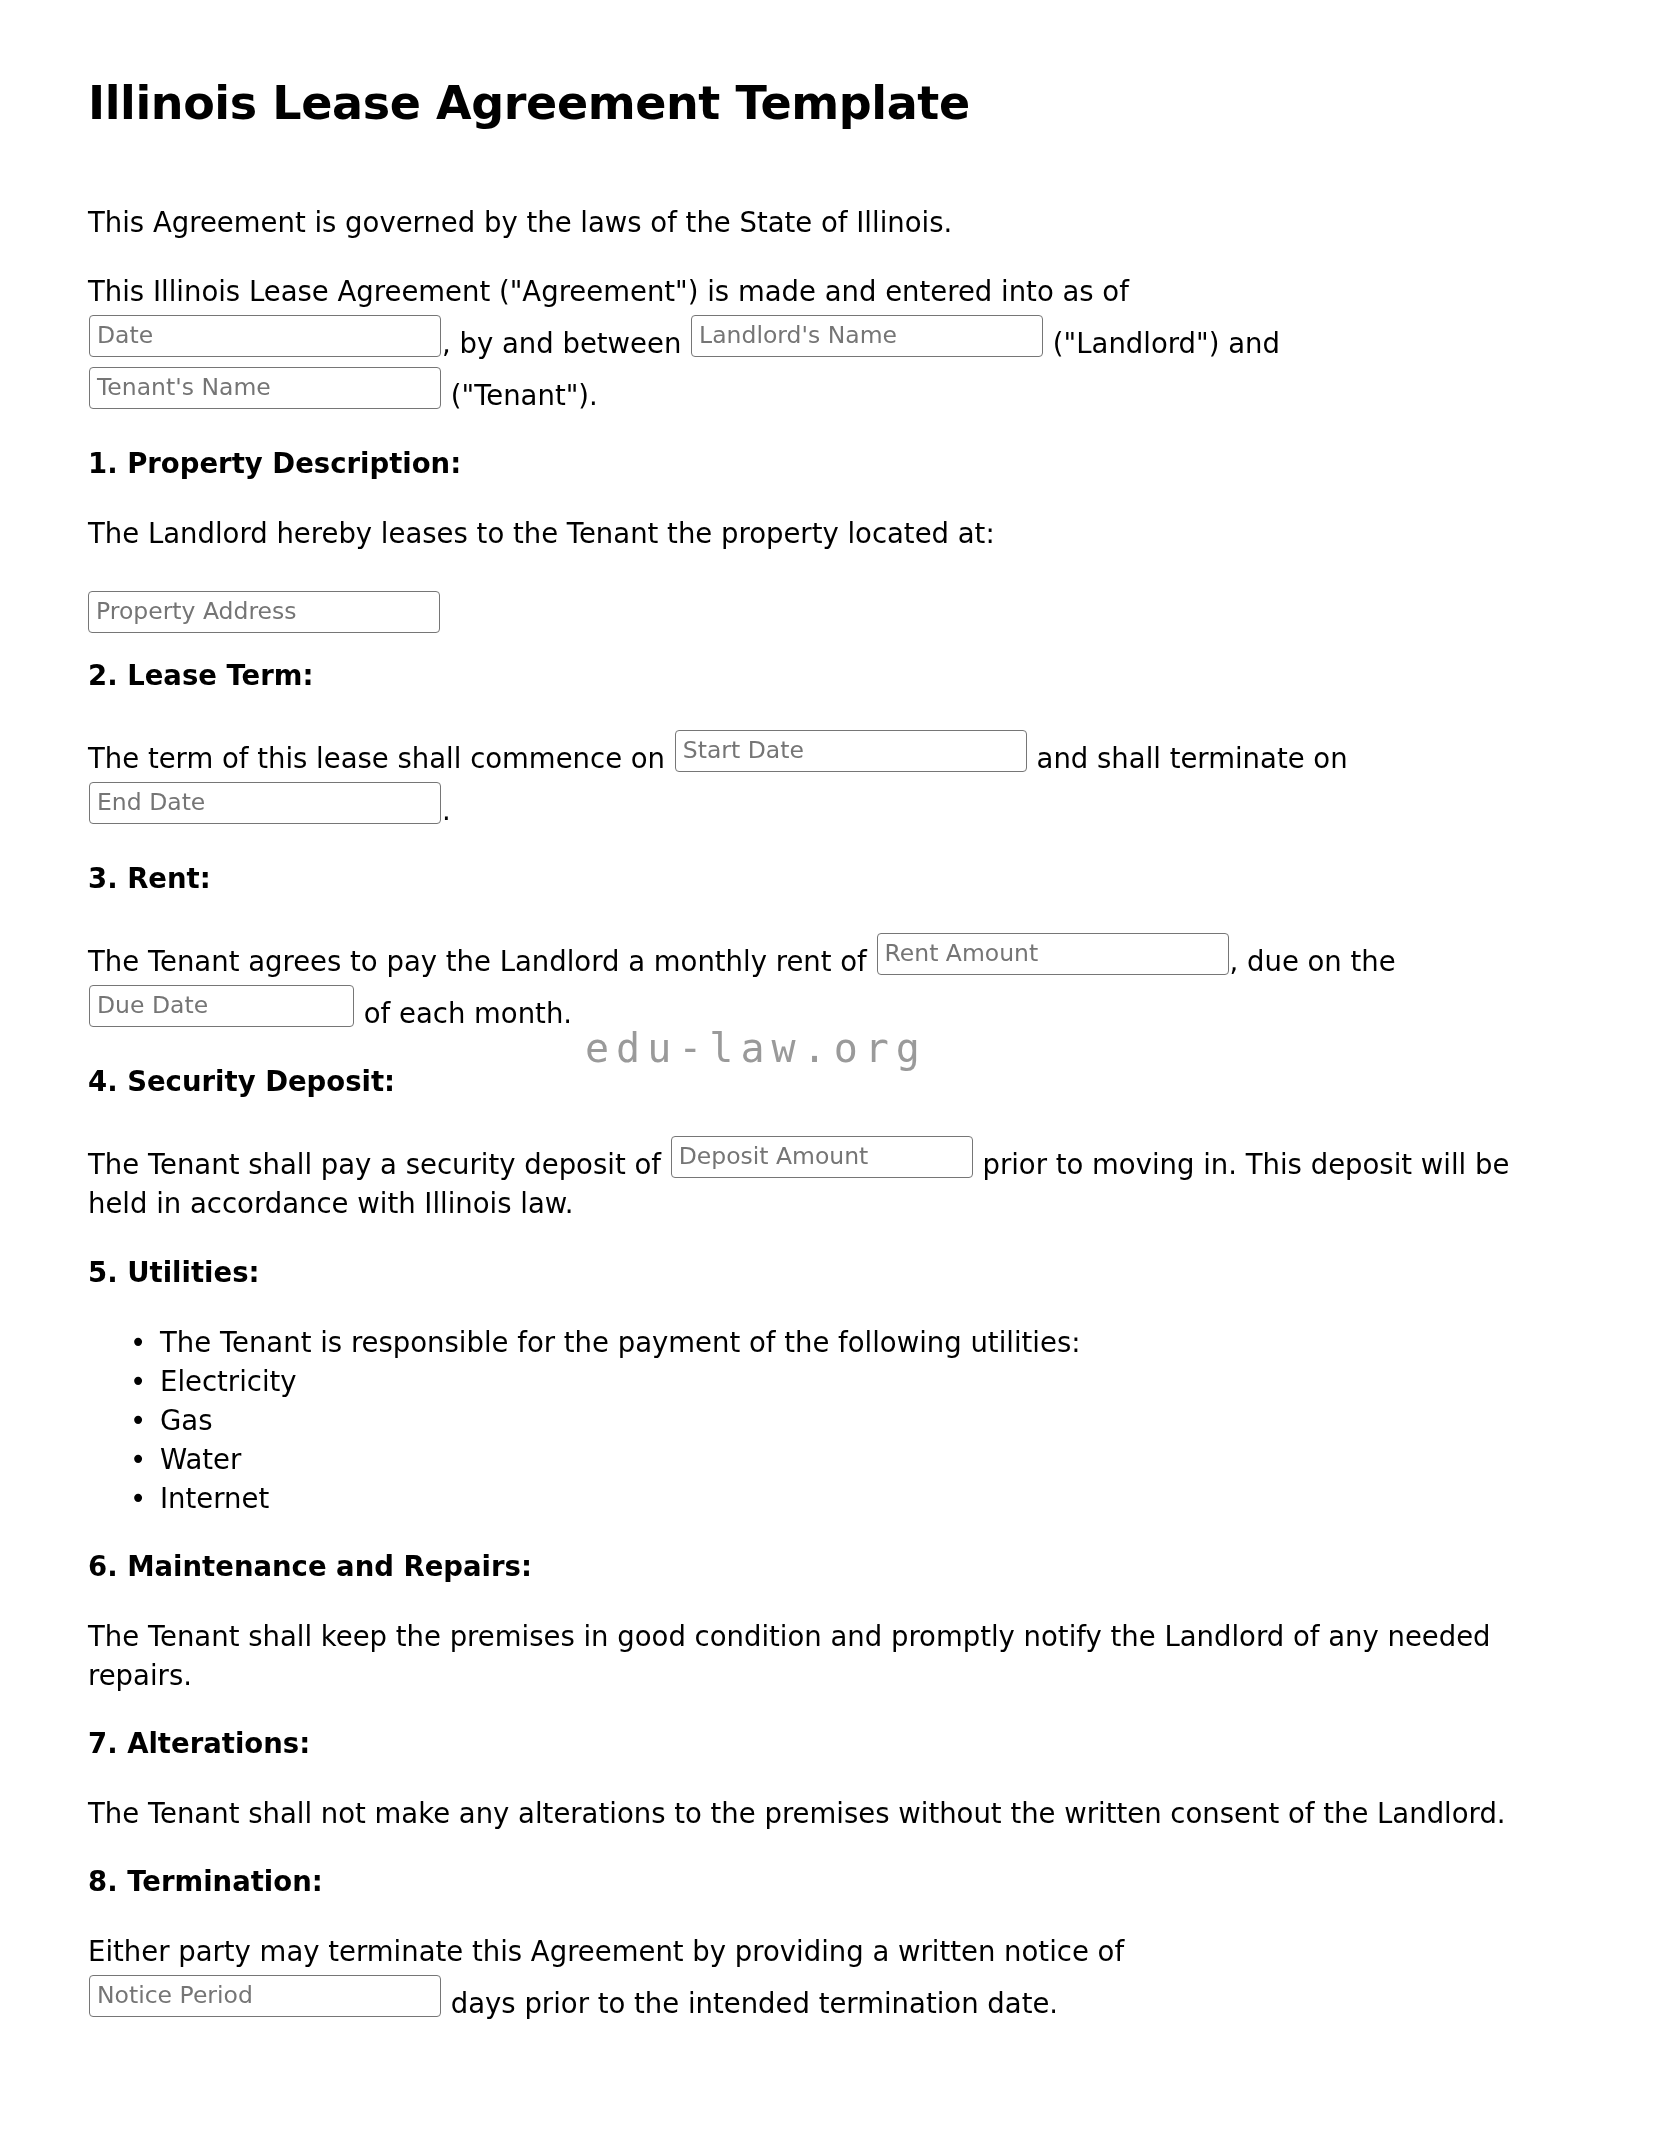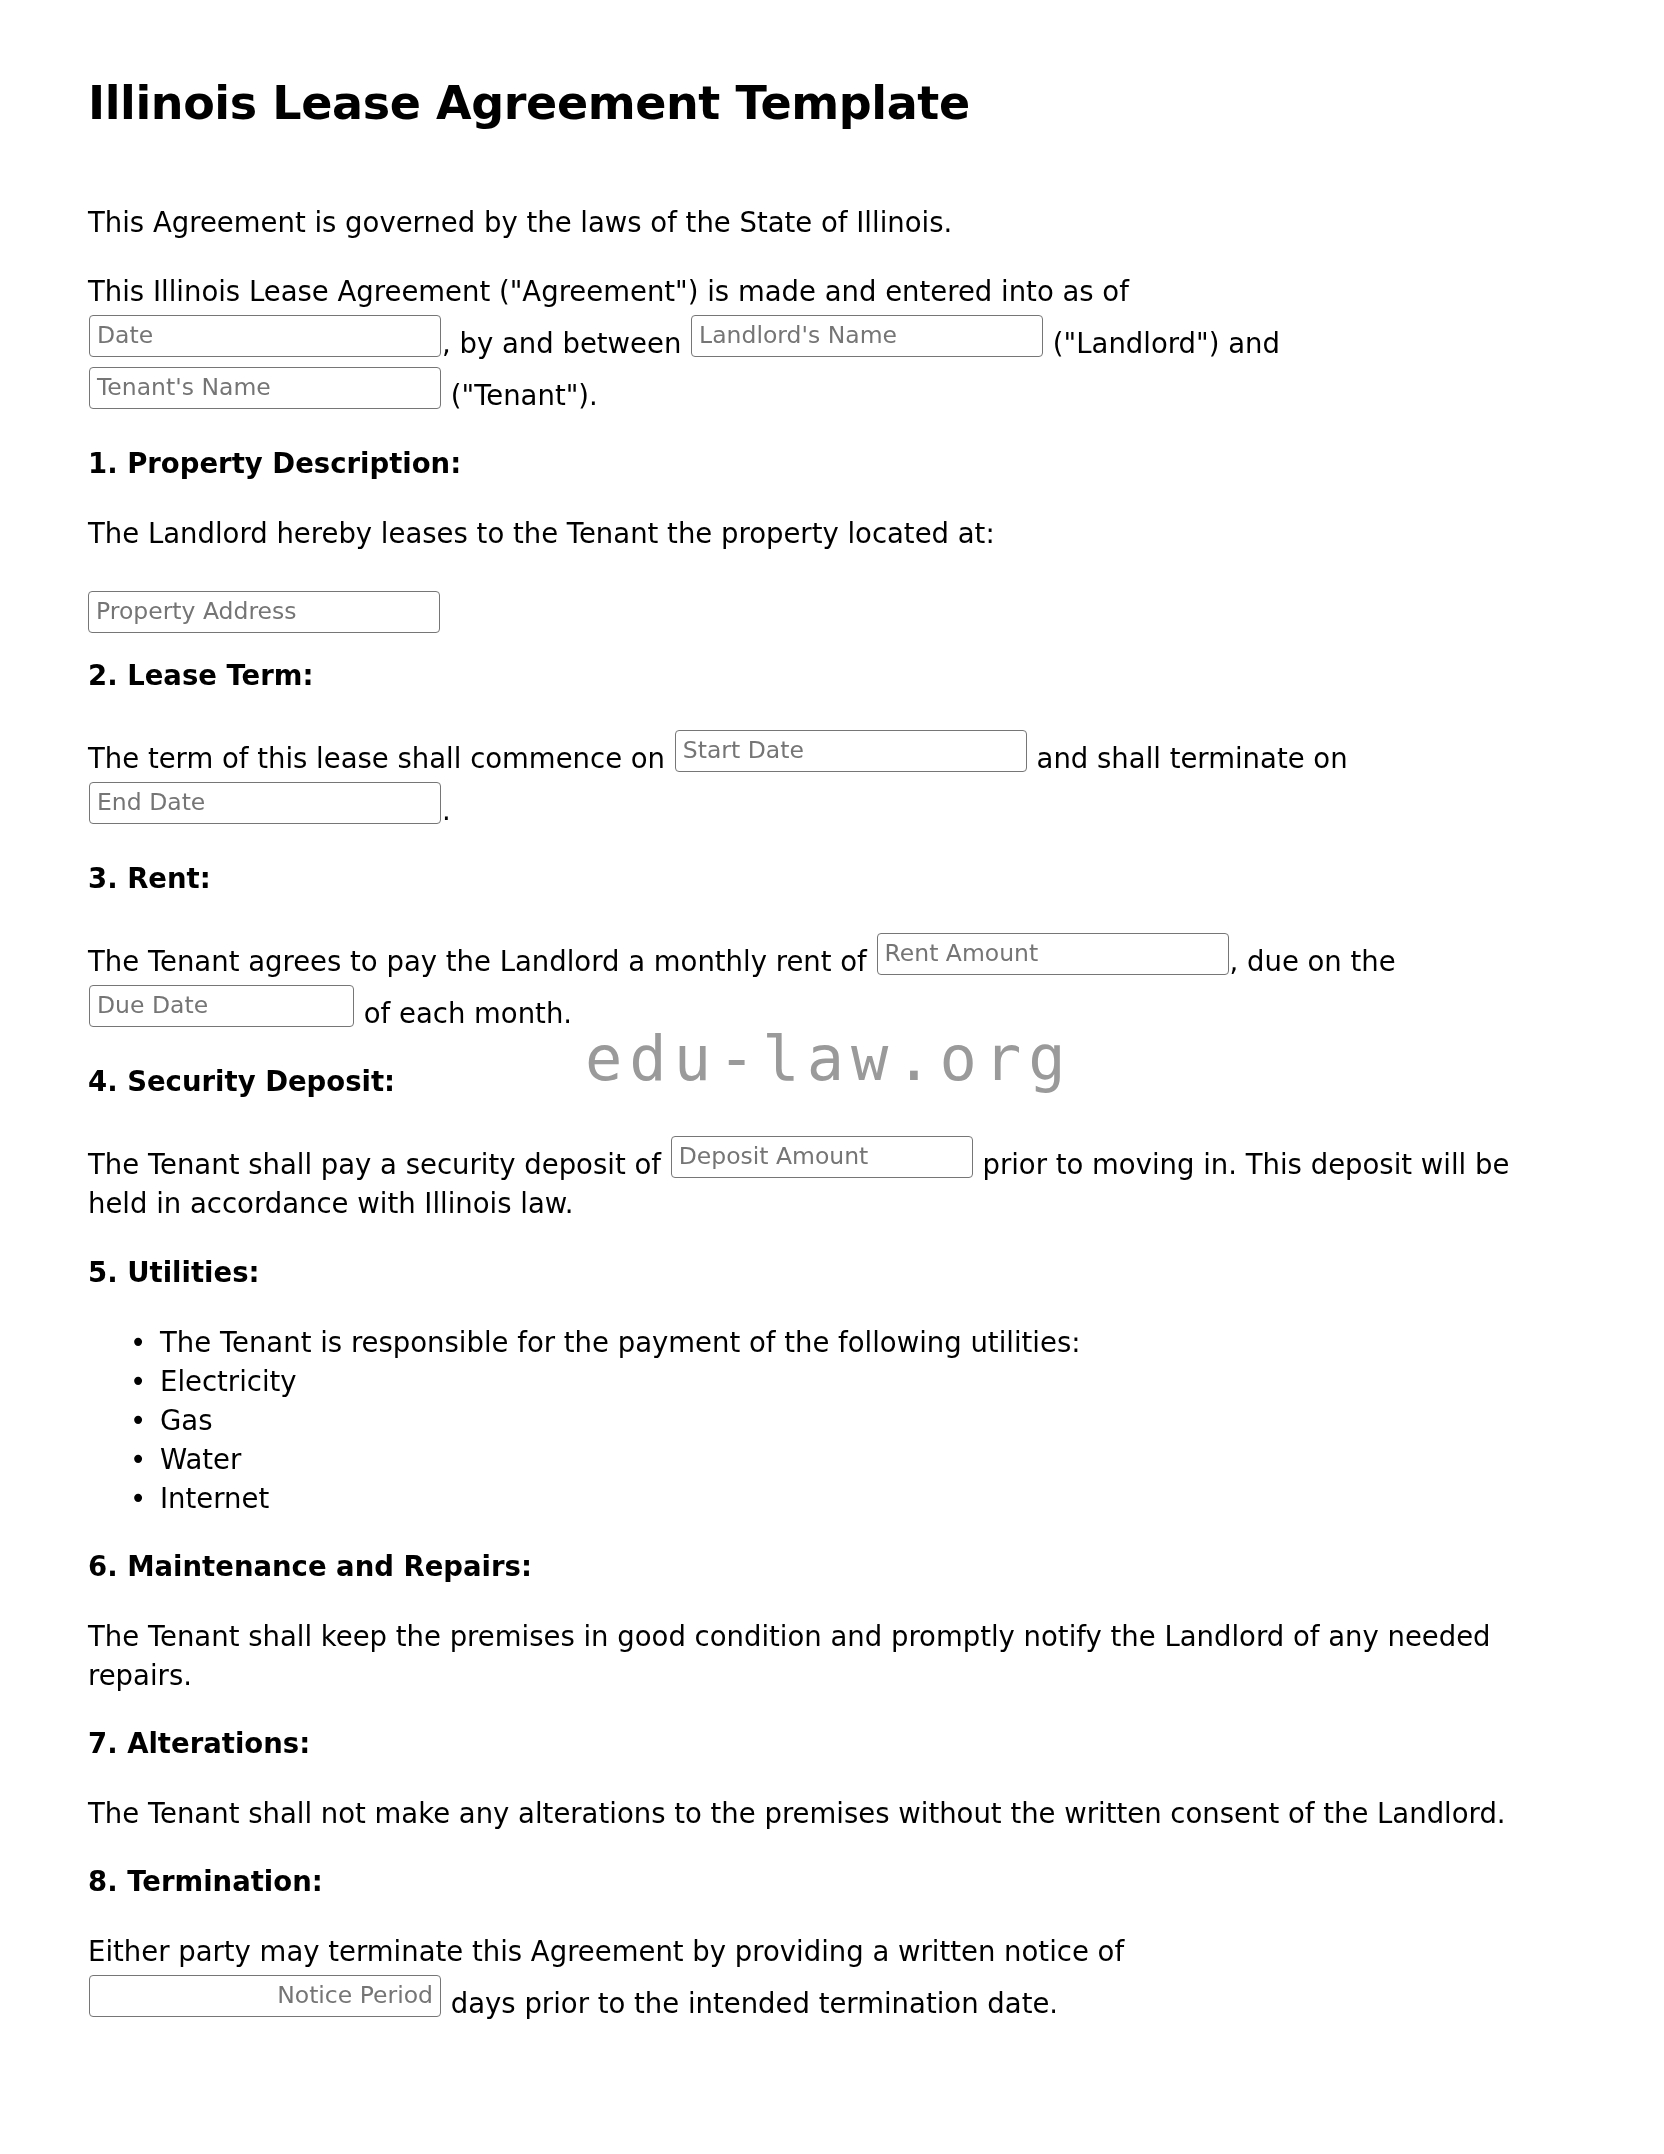--- a/index.html
+++ b/index.html
@@ -71,21 +71,21 @@
 
   .w-date       { width: 352px; }
   .w-landlord   { width: 352px; }
   .w-tenant     { width: 352px; }
   .w-address    { width: 352px; }
   .w-startdate  { width: 352px; }
   .w-enddate    { width: 352px; }
   .w-rent       { width: 352px; }
   .w-duedate    { width: 265px; }
   .w-deposit    { width: 302px; }
-  .w-notice     { width: 352px; text-align: right; }
+  .w-notice     { width: 352px; }
 
   .field-block {
     display: block;
     margin: 0 0 32px 0;
     top: 8px;
   }
 
   ul.bullets {
     margin: 0 0 30px 0;
     padding-left: 72px;
@@ -104,21 +104,21 @@
     top: 0;
     font-size: 27.5px;
     line-height: 1.42;
   }
 
   .watermark {
     position: absolute;
     left: 585px;
     top: 1028px;
     font-family: "DejaVu Sans Mono", "Liberation Mono", monospace;
-    font-size: 62px;
+    font-size: 40px;
     letter-spacing: 7px;
     color: #9a9a9a;
     white-space: nowrap;
     pointer-events: none;
     user-select: none;
     line-height: 1;
   }
 </style>
 </head>
 <body>

